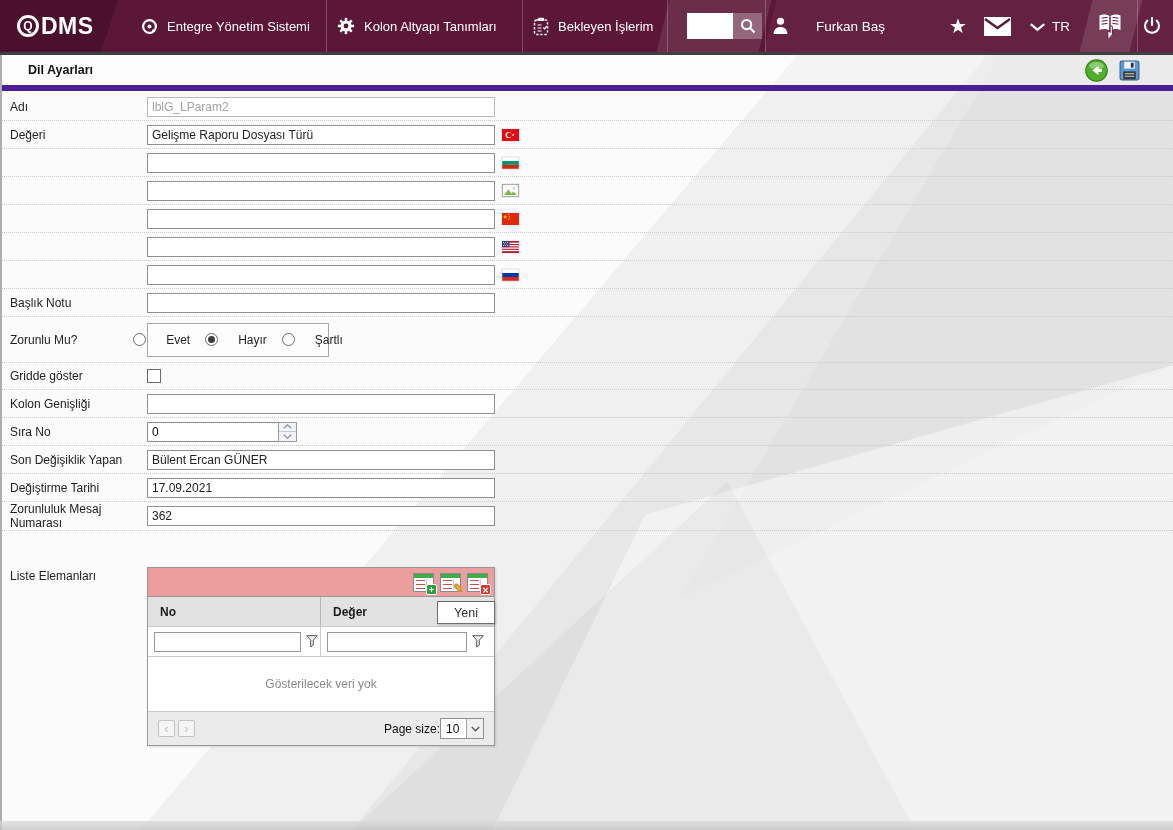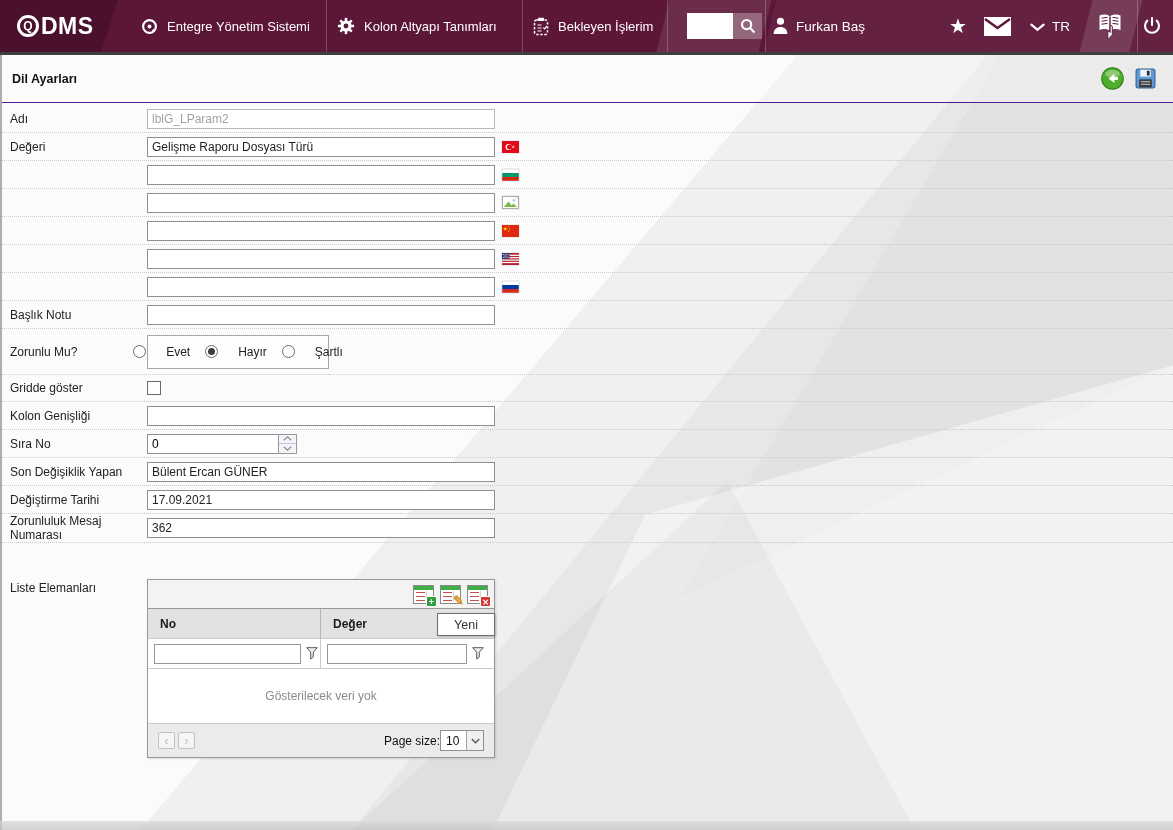--- a/index.html
+++ b/index.html
@@ -42,22 +42,22 @@
   .nav-search-btn { position:absolute; left:733px; top:13px; width:29px; height:26px;
     background:rgba(255,255,255,0.28); border:none; display:flex; align-items:center; justify-content:center; }
   .nav-user-name { font-size:13.5px; }
   .nav-star { font-size:20px; line-height:1; }
   .nav-tr { font-size:13.5px; }
   .dark-strip { position:absolute; left:0; top:52px; width:1173px; height:3px; background:#3f3f3f; z-index:5; }
 
   
   .content { position:absolute; left:0; top:55px; width:1173px; height:775px;
     z-index:1; border-left:2px solid #adadad; }
-  .titlebar { height:48px; display:flex; align-items:center; padding:0 10px;
-    border-bottom:1px solid #4c1d95; background:rgba(255,255,255,0.30); }
+  .titlebar { height:36px; display:flex; align-items:center; padding:0 26px;
+    border-bottom:6px solid #4c1d95; background:rgba(255,255,255,0.30); }
   .page-title { font-size:12.5px; font-weight:bold; color:#111; }
   .title-actions { margin-left:auto; display:flex; align-items:center; gap:11px; margin-right:7px; }
   .icon-btn { background:none; border:none; padding:0; cursor:pointer; display:flex; }
 
   
   .form { padding-top:2px; }
   .frow { display:flex; align-items:center; min-height:28px;
     border-bottom:1px dotted #c9c9c9; padding-left:8px; }
   .flabel { width:137px; flex:none; font-size:12px; color:#222; }
   .tinput { width:348px; height:20px; border:1px solid #8f8f8f; background:#fff;
@@ -75,21 +75,21 @@
   .checkbox { width:14px; height:14px; border:1px solid #6b6b6b; background:#fff; display:inline-block; }
   .spin-wrap { width:150px; height:20px; border:1px solid #8f8f8f; background:#fff; display:flex; }
   .spin-wrap input { flex:1; min-width:0; border:none; outline:none; font:12px "Liberation Sans",sans-serif; padding:0 4px; }
   .spin-btns { width:19px; border:1px solid #9a9a9a; margin:-1px; background:#f2f4f8; display:flex; flex-direction:column; }
   .spin-btns span { flex:1; display:flex; align-items:center; justify-content:center; }
   .spin-btns span + span { border-top:1px solid #c4c9d2; }
 
   
   .row-liste { align-items:flex-start; border-bottom:none; padding-top:4px; padding-bottom:10px;margin-top:32px; }
   .row-liste .flabel { padding-top:2px; }
-  .grid { width:348px; border:1px solid #979797; position:relative; background:#ffffff;
+  .grid { width:348px; border:1px solid #979797; position:relative; background:#ef4444;
     box-shadow:1px 1px 2px rgba(0,0,0,0.12); }
   .g-toolbar { height:28px; background:rgba(233,233,233,0.55); display:flex;
     justify-content:flex-end; align-items:center; gap:6px; padding:0 6px; }
   .tbl-icon { width:21px; height:19px; position:relative; background:#fff;
     border:1px solid #8a8a8a; cursor:pointer; }
   .tbl-icon::before { content:""; position:absolute; left:0; right:0; top:0; height:4px; background:#3fae49; }
   .tbl-icon .lines { position:absolute; left:2px; right:8px; top:6px; bottom:2px;
     background:repeating-linear-gradient(to bottom,#c0504d 0 1px,transparent 1px 4px); }
   .tbl-icon .vline { position:absolute; top:5px; bottom:1px; right:6px; width:1px; background:#d0d0d0; }
   .badge { position:absolute; right:-4px; bottom:-4px; width:11px; height:11px;
@@ -190,21 +190,21 @@
         <path d="M9.6 9.6 L13.6 13.6"></path>
       </svg>
   </button>
 
   <div class="nav-abs" style="left:772px; top:16px;">
     <svg width="17" height="19" viewBox="0 0 16 18" fill="#fff">
         <circle cx="8" cy="5" r="3.4"></circle>
       <path d="M1.5 17c0-4 2.9-6.5 6.5-6.5s6.5 2.5 6.5 6.5z"></path>
       </svg>
   </div>
-  <div class="nav-abs nav-user-name" style="left:796px; top:0; height:52px;">
+  <div class="nav-abs nav-user-name" style="left:816px; top:0; height:52px;">
     <span>Furkan Baş</span>
   </div>
 
   <div class="nav-abs nav-star" style="left:949px; top:0; height:52px;">★</div>
 
   <div class="nav-abs" style="left:984px; top:17px;">
     <svg width="27" height="19" viewBox="0 0 27 19">
         <rect width="27" height="19" fill="#fff"></rect>
       <path d="M1 2 L13.5 11 L26 2" stroke="#5c1637" stroke-width="2.4" fill="none"></path>
       </svg>

